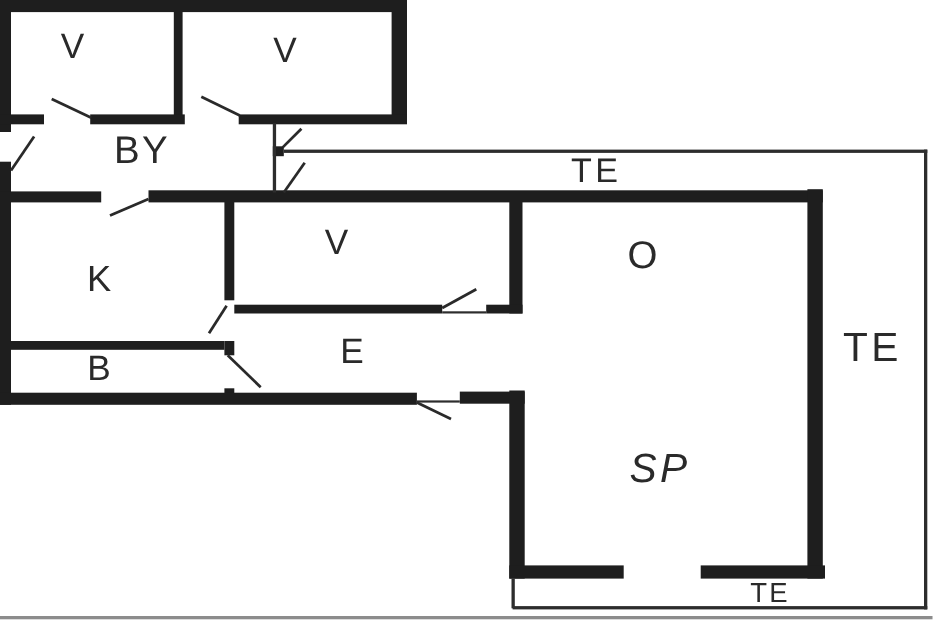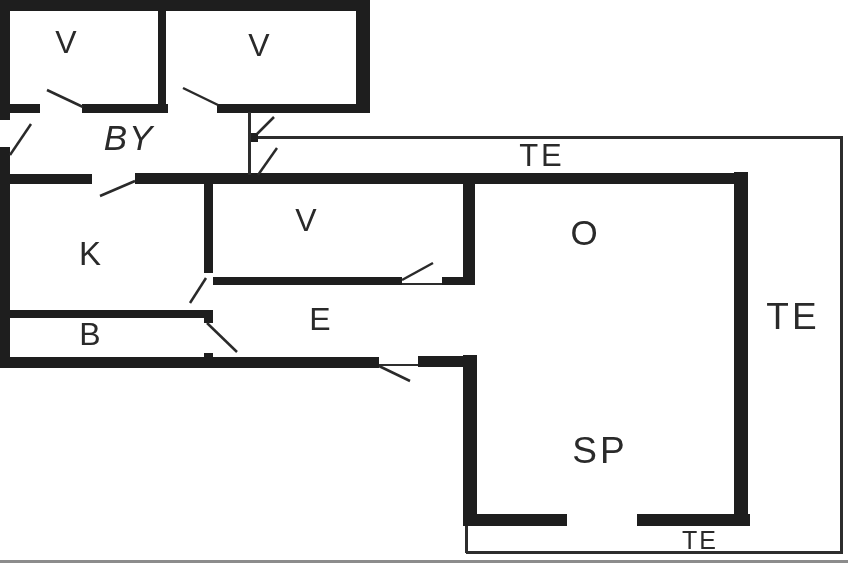--- a/index.html
+++ b/index.html
@@ -48,29 +48,29 @@
   .t-terrace-bottom{left:466px;top:551px;width:377px;height:3px;}
   .t-sp-left-thin{left:465px;top:526px;width:3px;height:27px;}
   .t-by-partition{left:248px;top:112px;width:3px;height:63px;}
   .t-vmid-threshold{left:402px;top:283px;width:40px;height:2px;}
   .t-entrance-threshold{left:379px;top:364px;width:39px;height:2px;}
   .t-image-edge{left:0;top:560px;width:848px;height:3px;}
 
   
   .lbl-v1{left:66px;top:42px;}
   .lbl-v2{left:259px;top:45px;}
-  .lbl-by{left:129px;top:137px;font-size:35px;letter-spacing:2px;font-style:italic;}
+  .lbl-by{left:129px;top:137px;font-size:35px;letter-spacing:2px;}
   .lbl-k{left:90px;top:253px;font-size:33px;}
   .lbl-v3{left:306px;top:220px;}
   .lbl-b{left:90px;top:334px;}
   .lbl-e{left:320px;top:319px;}
   .lbl-te-top{left:542px;top:155px;font-size:31px;letter-spacing:3px;}
   .lbl-o{left:584px;top:232px;font-size:35px;}
   .lbl-te-right{left:793px;top:316px;font-size:37px;letter-spacing:3px;}
-  .lbl-sp{left:600px;top:450px;font-size:37px;letter-spacing:3px;}
+  .lbl-sp{left:600px;top:426px;font-size:37px;letter-spacing:3px;font-style:italic;}
   .lbl-te-bottom{left:700px;top:540px;font-size:25px;letter-spacing:2px;}
 </style>
 </head>
 <body>
 
 <div class="plan">
 
   <div class="wall w-top"></div>
   <div class="wall w-left-upper"></div>
   <div class="wall w-left-lower"></div>

